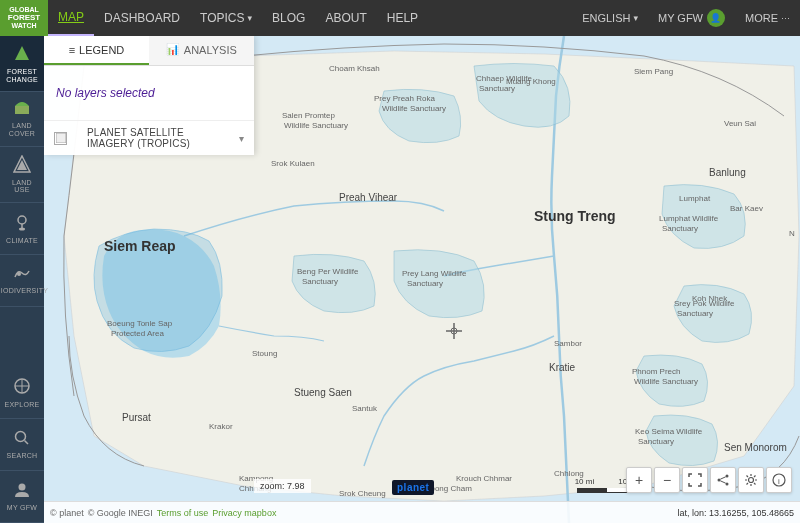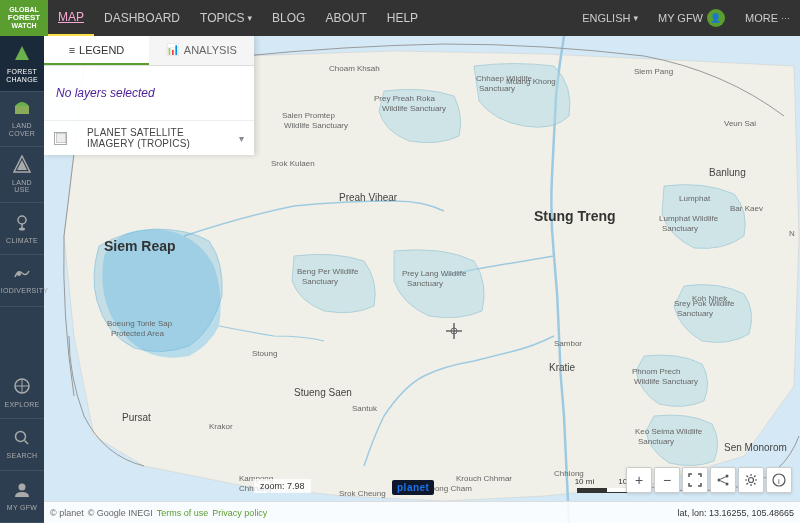--- a/index.html
+++ b/index.html
@@ -32,21 +32,21 @@
     .nav-item {
       color: #ccc;
       font-size: 12px;
       padding: 0 10px;
       height: 36px;
       display: flex;
       align-items: center;
       cursor: pointer;
       white-space: nowrap;
     }
-    .nav-item.active { color: #f9a8d4; border-bottom: 2px solid #fde047; text-decoration: underline; }
+    .nav-item.active { color: #84cc16; border-bottom: 2px solid #c4b5fd; text-decoration: underline; }
     .nav-item .arrow { font-size: 9px; margin-left: 3px; }
     .nav-spacer { flex: 1; }
     .nav-right { display: flex; align-items: center; }
     .nav-right .nav-item { font-size: 11px; }
     .nav-avatar {
       width: 18px; height: 18px;
       background: #5a9e2f;
       border-radius: 50%;
       display: inline-flex; align-items: center; justify-content: center;
       color: #fff; font-size: 9px;
@@ -623,20 +623,20 @@
               <text x="7" y="11" text-anchor="middle" font-size="8" fill="#555">i</text>
             </svg>
         </div>
       </div>
     </div>
 
     <div id="map-bottom">
       <span class="attrib">© planet</span>
       <span class="attrib">© Google INEGI</span>
       <span class="attrib" style="color:#5a9e2f; cursor:pointer;">Terms of use</span>
-      <span class="attrib" style="color:#5a9e2f; cursor:pointer;">Privacy policy</span>
+      <span class="attrib" style="color:#5a9e2f; cursor:pointer;">Privacy mapbox</span>
       <div class="bottom-spacer"></div>
       <span id="coords">lat, lon: 13.16255, 105.48665</span>
     </div>
 
   </div>
 
 </div>
 
 </body></html>

